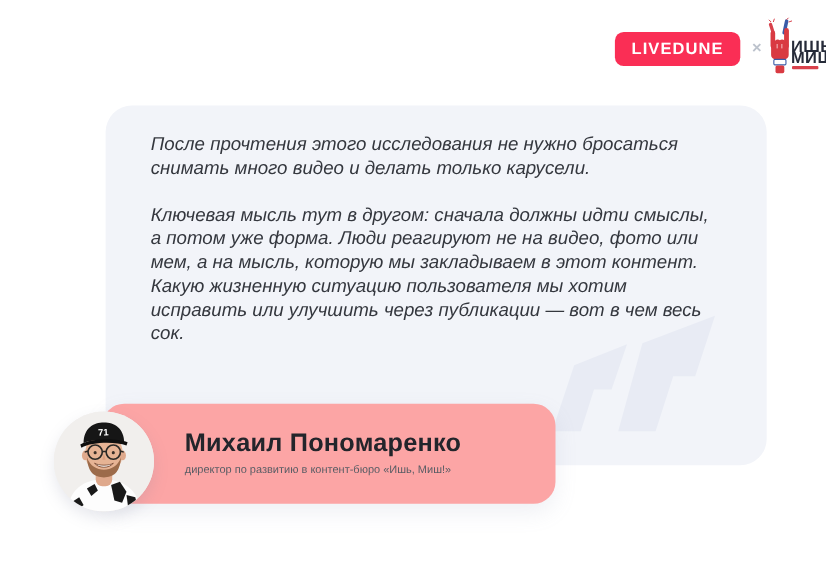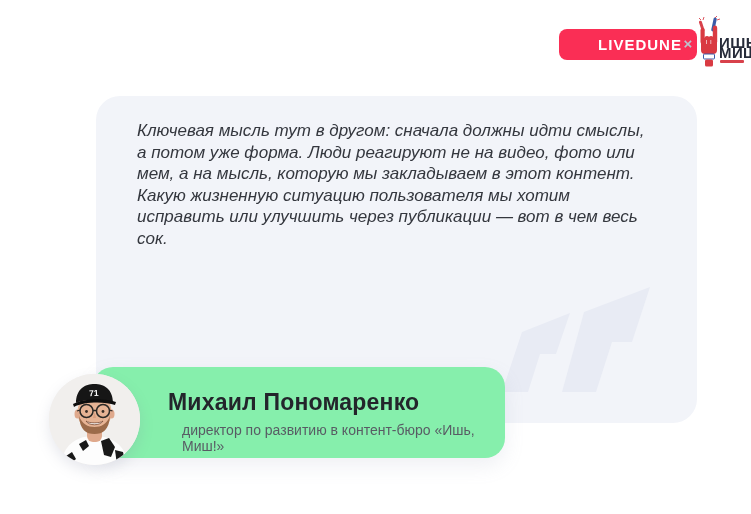--- a/index.html
+++ b/index.html
@@ -6,21 +6,21 @@
   .canvas{
     position:relative;width:751px;height:514px;background:#ffffff;
     font-family:"Liberation Sans",sans-serif;overflow:hidden;
   }
 
   
   .brand-row{position:absolute;top:14px;left:556px;width:195px;height:62px;}
   .ld-badge{
     position:absolute;left:3px;top:15px;width:114px;height:31px;
     background:#FA2E55;border-radius:8px;display:flex;align-items:center;justify-content:center;
-    color:#ffffff;font-weight:700;font-size:15px;letter-spacing:1px;padding-left:24px;
+    color:#ffffff;font-weight:700;font-size:15px;letter-spacing:1px;
   }
   .x-sep{
     position:absolute;left:124px;top:20px;width:16px;height:20px;
     color:#BCC2CC;font-size:15px;font-weight:700;text-align:center;line-height:20px;
   }
   .partner{position:absolute;left:141px;top:2px;width:54px;height:58px;}
   .partner .hand{position:absolute;left:0;top:0;}
   .partner-text{position:absolute;left:22px;top:22px;line-height:10px;}
   .partner-text span{display:block;font-weight:800;font-size:15px;color:#262B39;letter-spacing:.4px;}
   .partner-tagline{position:absolute;left:23px;top:44px;width:24px;height:2.5px;background:#D8414B;border-radius:1px;}
@@ -34,30 +34,30 @@
   .quote-text{
     position:absolute;left:41px;top:24px;width:512px;
     font-style:italic;font-size:17px;line-height:21.5px;color:#34373E;
   }
   .quote-text p{margin:0 0 21.5px 0;}
   .quote-text p:last-child{margin-bottom:0;}
 
   
   .author-card{
     position:absolute;left:93px;top:367px;width:412px;height:91px;
-    background:#86efac;border-radius:20px;
+    background:#fca5a5;border-radius:20px;
     box-shadow:0 8px 20px rgba(140,150,180,0.14);
   }
   .author-name{
     position:absolute;left:75px;top:22px;
     font-size:23px;font-weight:700;color:#23252B;letter-spacing:.2px;
   }
   .author-role{
-    position:absolute;left:89px;top:55px;
-    font-size:14px;color:#585C64;
+    position:absolute;left:75px;top:55px;
+    font-size:10px;color:#585C64;
   }
 
   
   .avatar{
     position:absolute;left:49px;top:374px;width:91px;height:91px;border-radius:50%;
     box-shadow:0 6px 14px rgba(120,130,155,0.18);overflow:hidden;background:#F1EFED;
   }
 </style>
 </head>
 <body>
@@ -92,20 +92,21 @@
       <div class="partner-tagline"></div>
     </div>
   </div>
 
   <div class="quote-card">
     <svg class="watermark" width="180" height="115" viewBox="0 0 180 115">
       <path d="M22,52 L70,33 L56,74 L40,74 L28,112 L2,112 Z" fill="#E8EBF4"></path>
       <path d="M84,32 L150,7 L132,62 L112,62 L96,112 L62,112 Z" fill="#E8EBF4"></path>
     </svg>
     <div class="quote-text">
+      <p>После прочтения этого исследования не нужно бросаться снимать много видео и делать только карусели.</p>
       <p>Ключевая мысль тут в другом: сначала должны идти смыслы, а потом уже форма. Люди реагируют не на видео, фото или мем, а на мысль, которую мы закладываем в этот контент. Какую жизненную ситуацию пользователя мы хотим исправить или улучшить через публикации — вот в чем весь сок.</p>
     </div>
   </div>
 
   <div class="author-card">
     <div class="author-name">Михаил Пономаренко</div>
     <div class="author-role">директор по развитию в контент-бюро «Ишь, Миш!»</div>
   </div>
 
   <div class="avatar">

